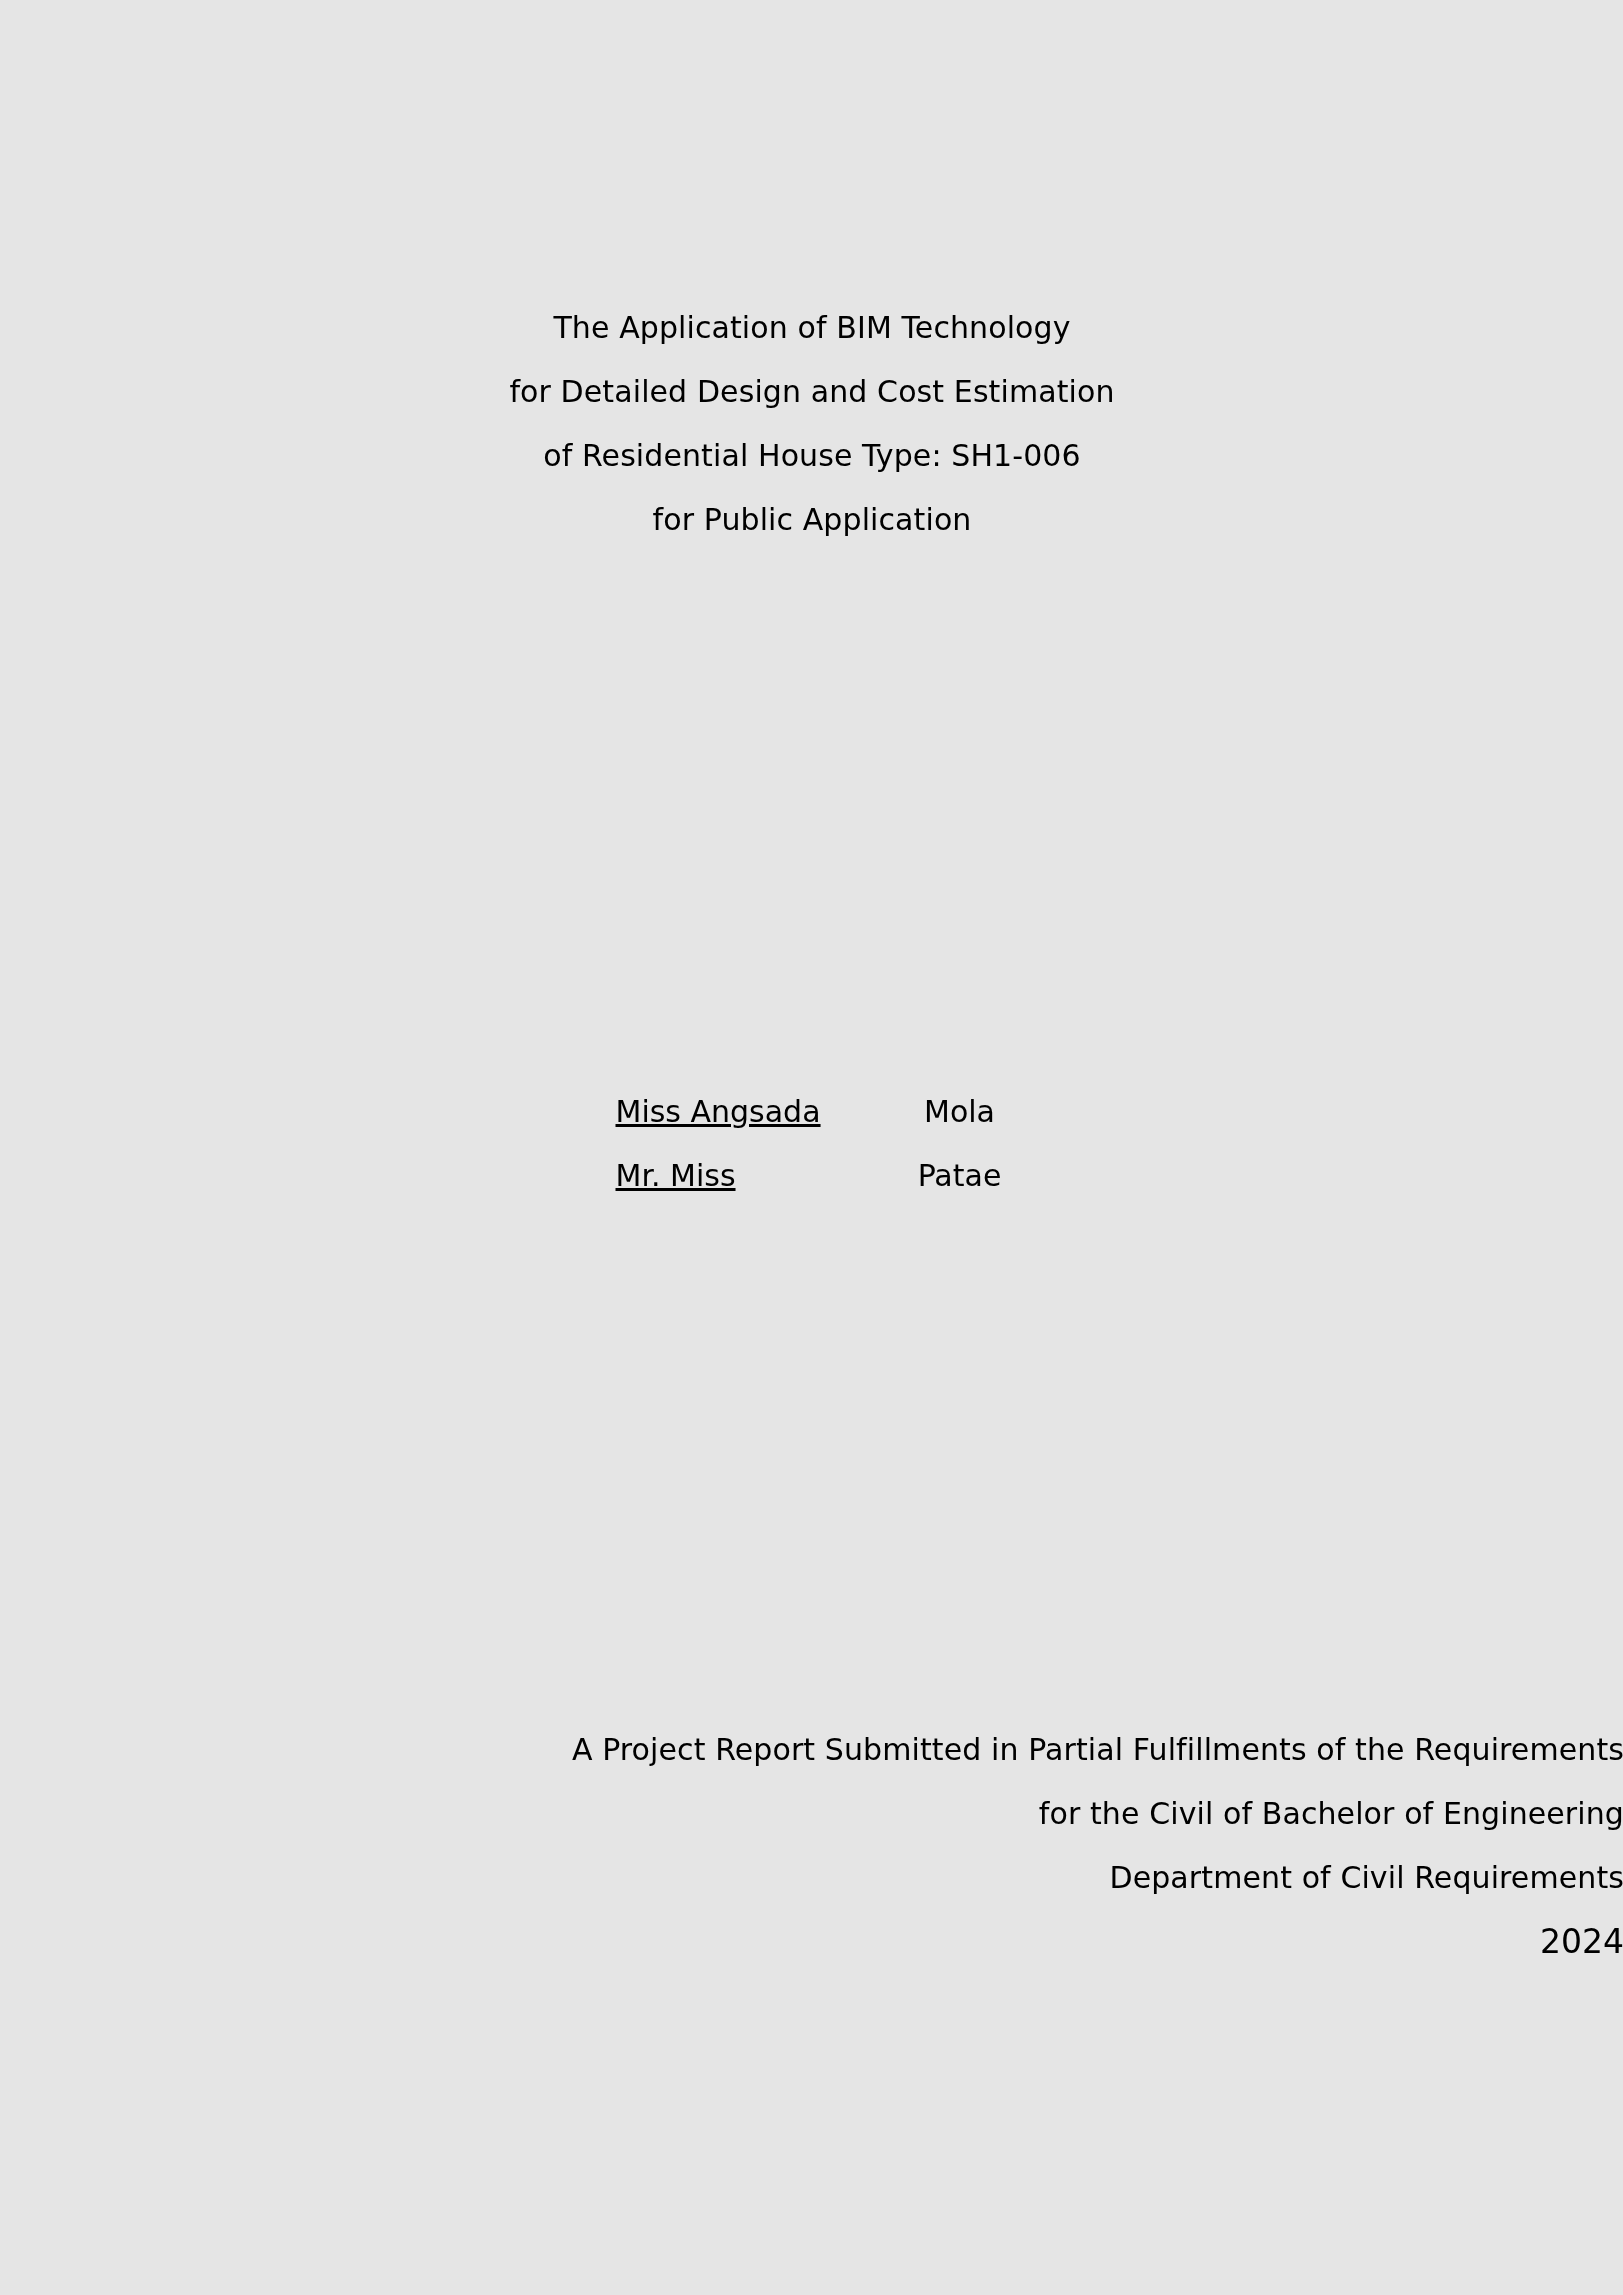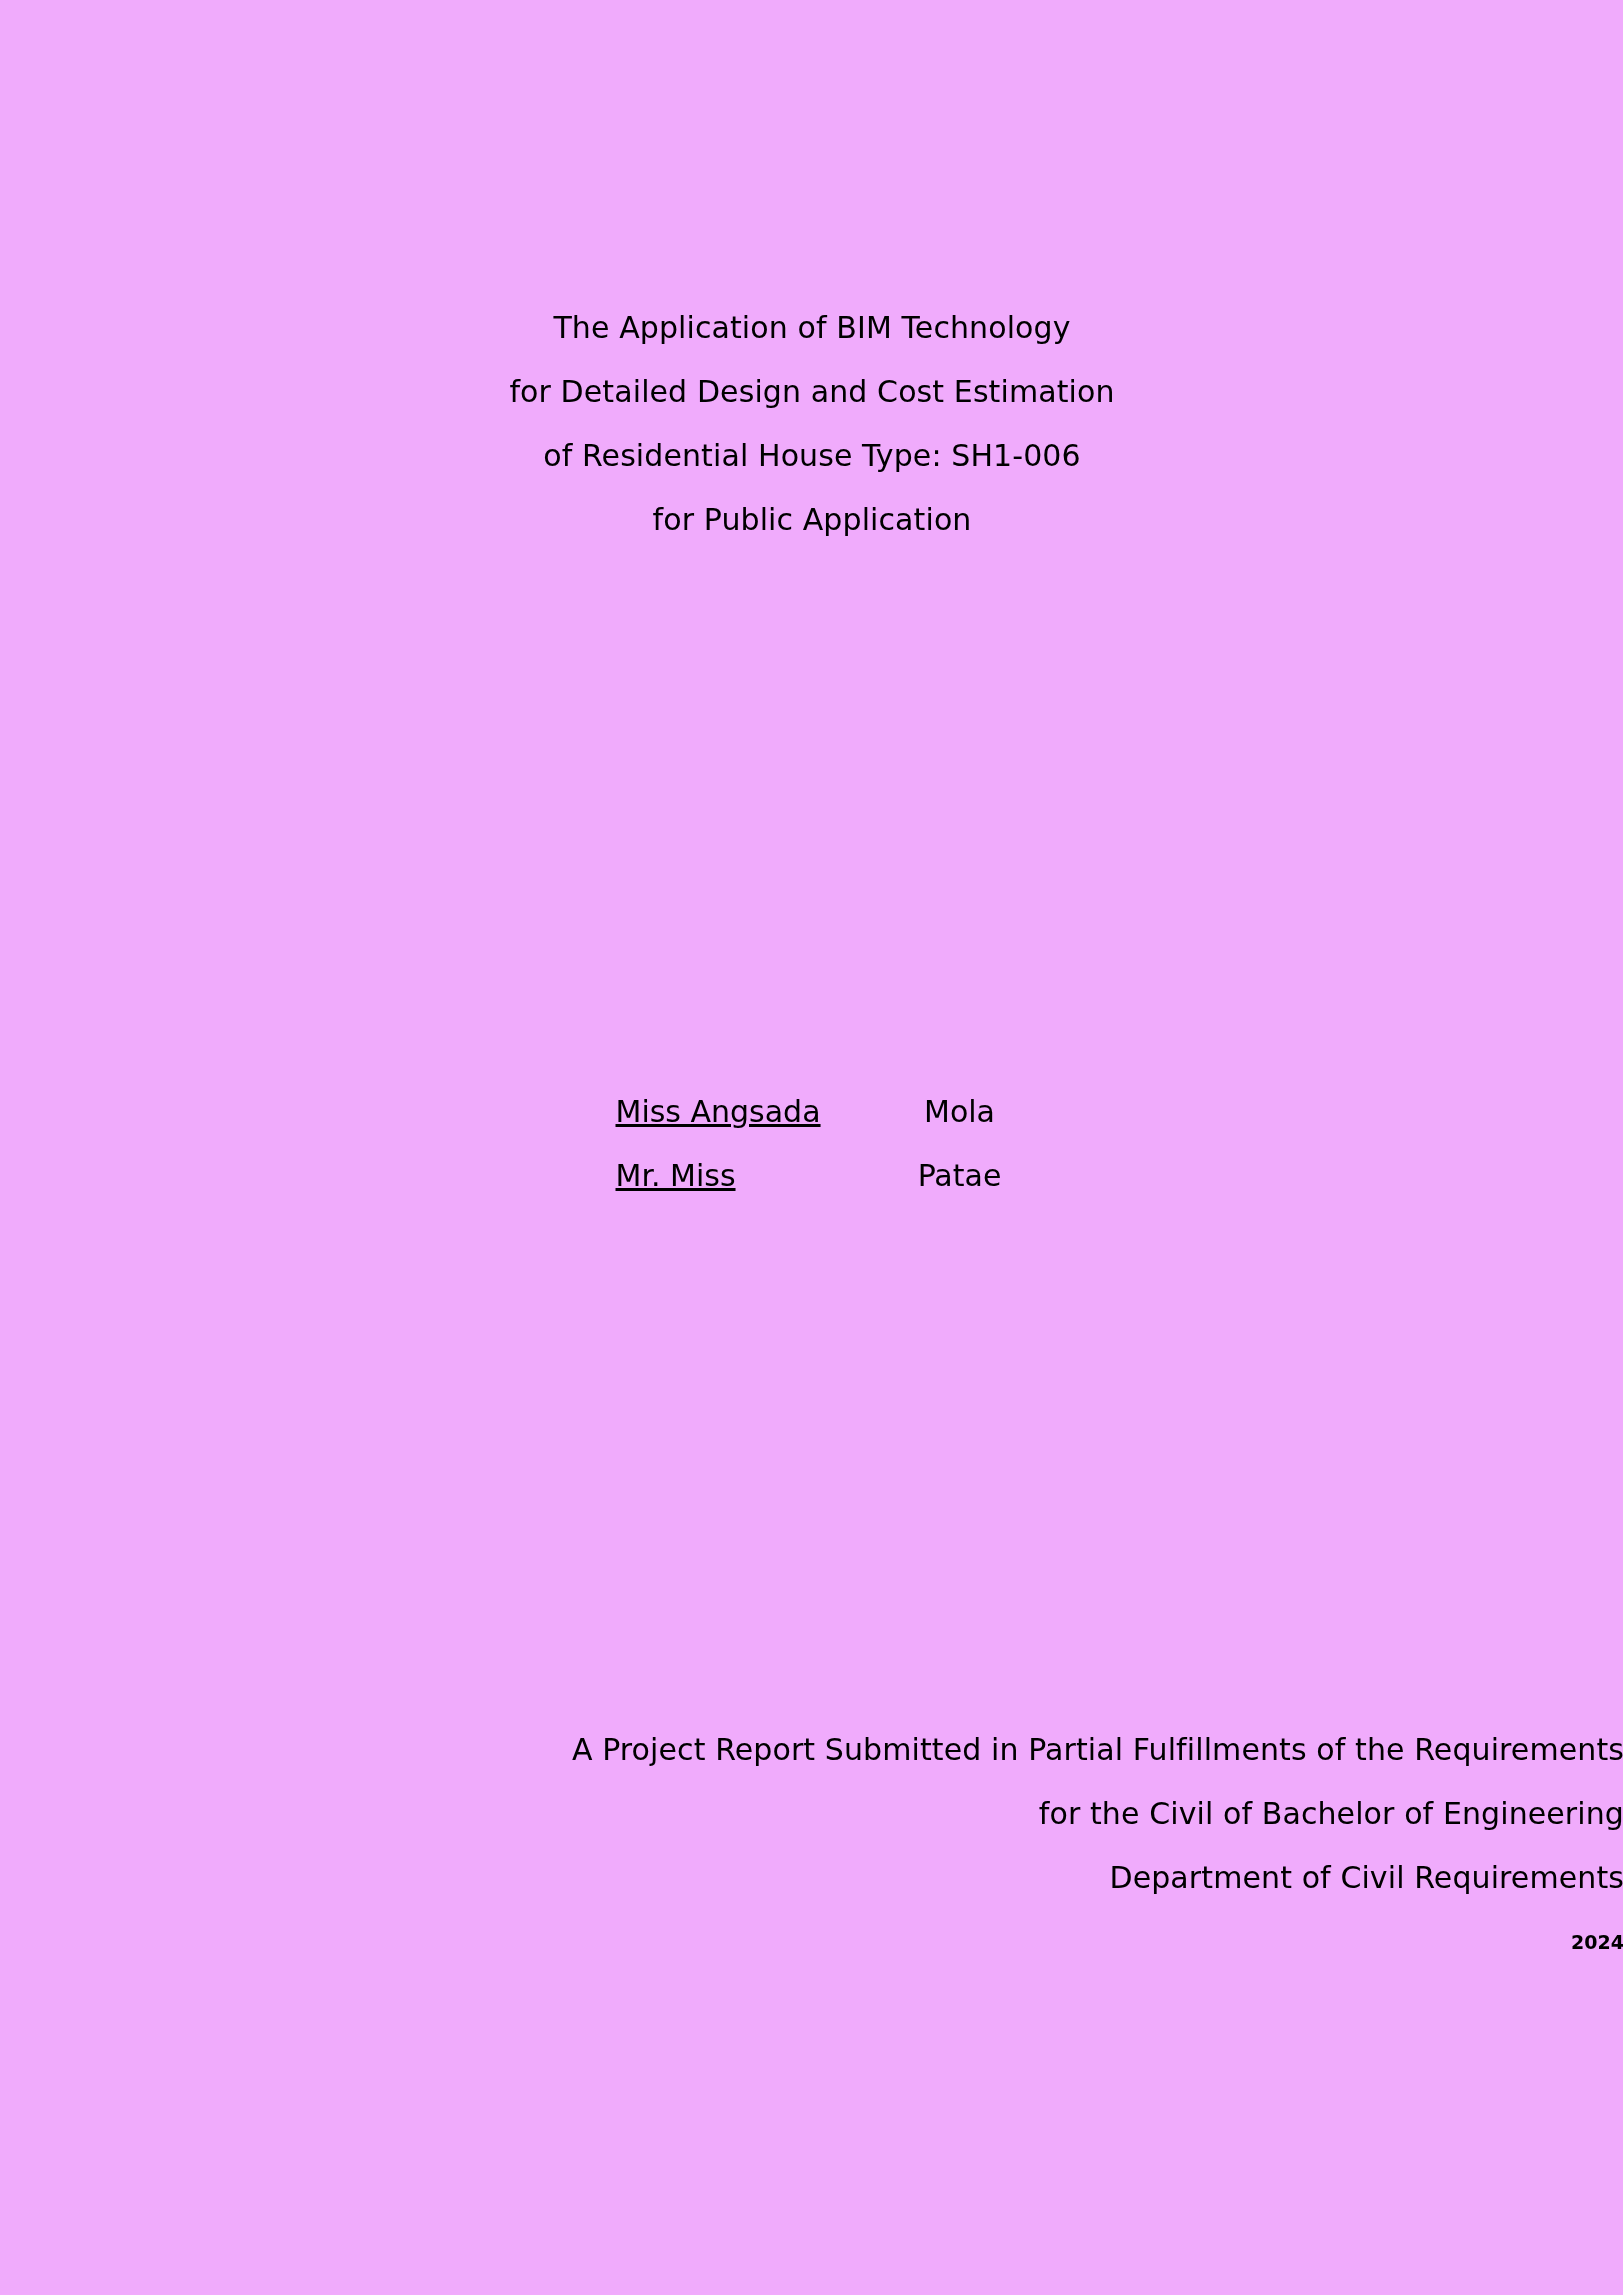--- a/index.html
+++ b/index.html
@@ -8,21 +8,21 @@
     background: #ffffff;
   }
   body {
     font-family: "DejaVu Sans", sans-serif;
     color: #000000;
   }
   .page {
     position: relative;
     width: 1624px;
     height: 2295px;
-    background: #f0abfc;
+    background: #e5e5e5;
     margin: 0 auto;
     overflow: hidden;
     box-sizing: border-box;
     padding-left: 12px;
   }
 
   
   .title-block {
     position: absolute;
     top: 296px;
@@ -72,23 +72,22 @@
     width: 100%;
     text-align: right;
   }
   .submission-line {
     font-size: 30px;
     line-height: 64px;
     letter-spacing: 0.1px;
     white-space: pre;
   }
   .submission-year {
-    font-size: 19px;
+    font-size: 33px;
     line-height: 64px;
-    font-weight: bold;
   }
 </style>
 </head>
 <body>
 
 <div class="page">
 
   <div class="title-block">
     <div class="title-line">The Application of BIM Technology</div>
     <div class="title-line">for Detailed Design and Cost Estimation</div>

